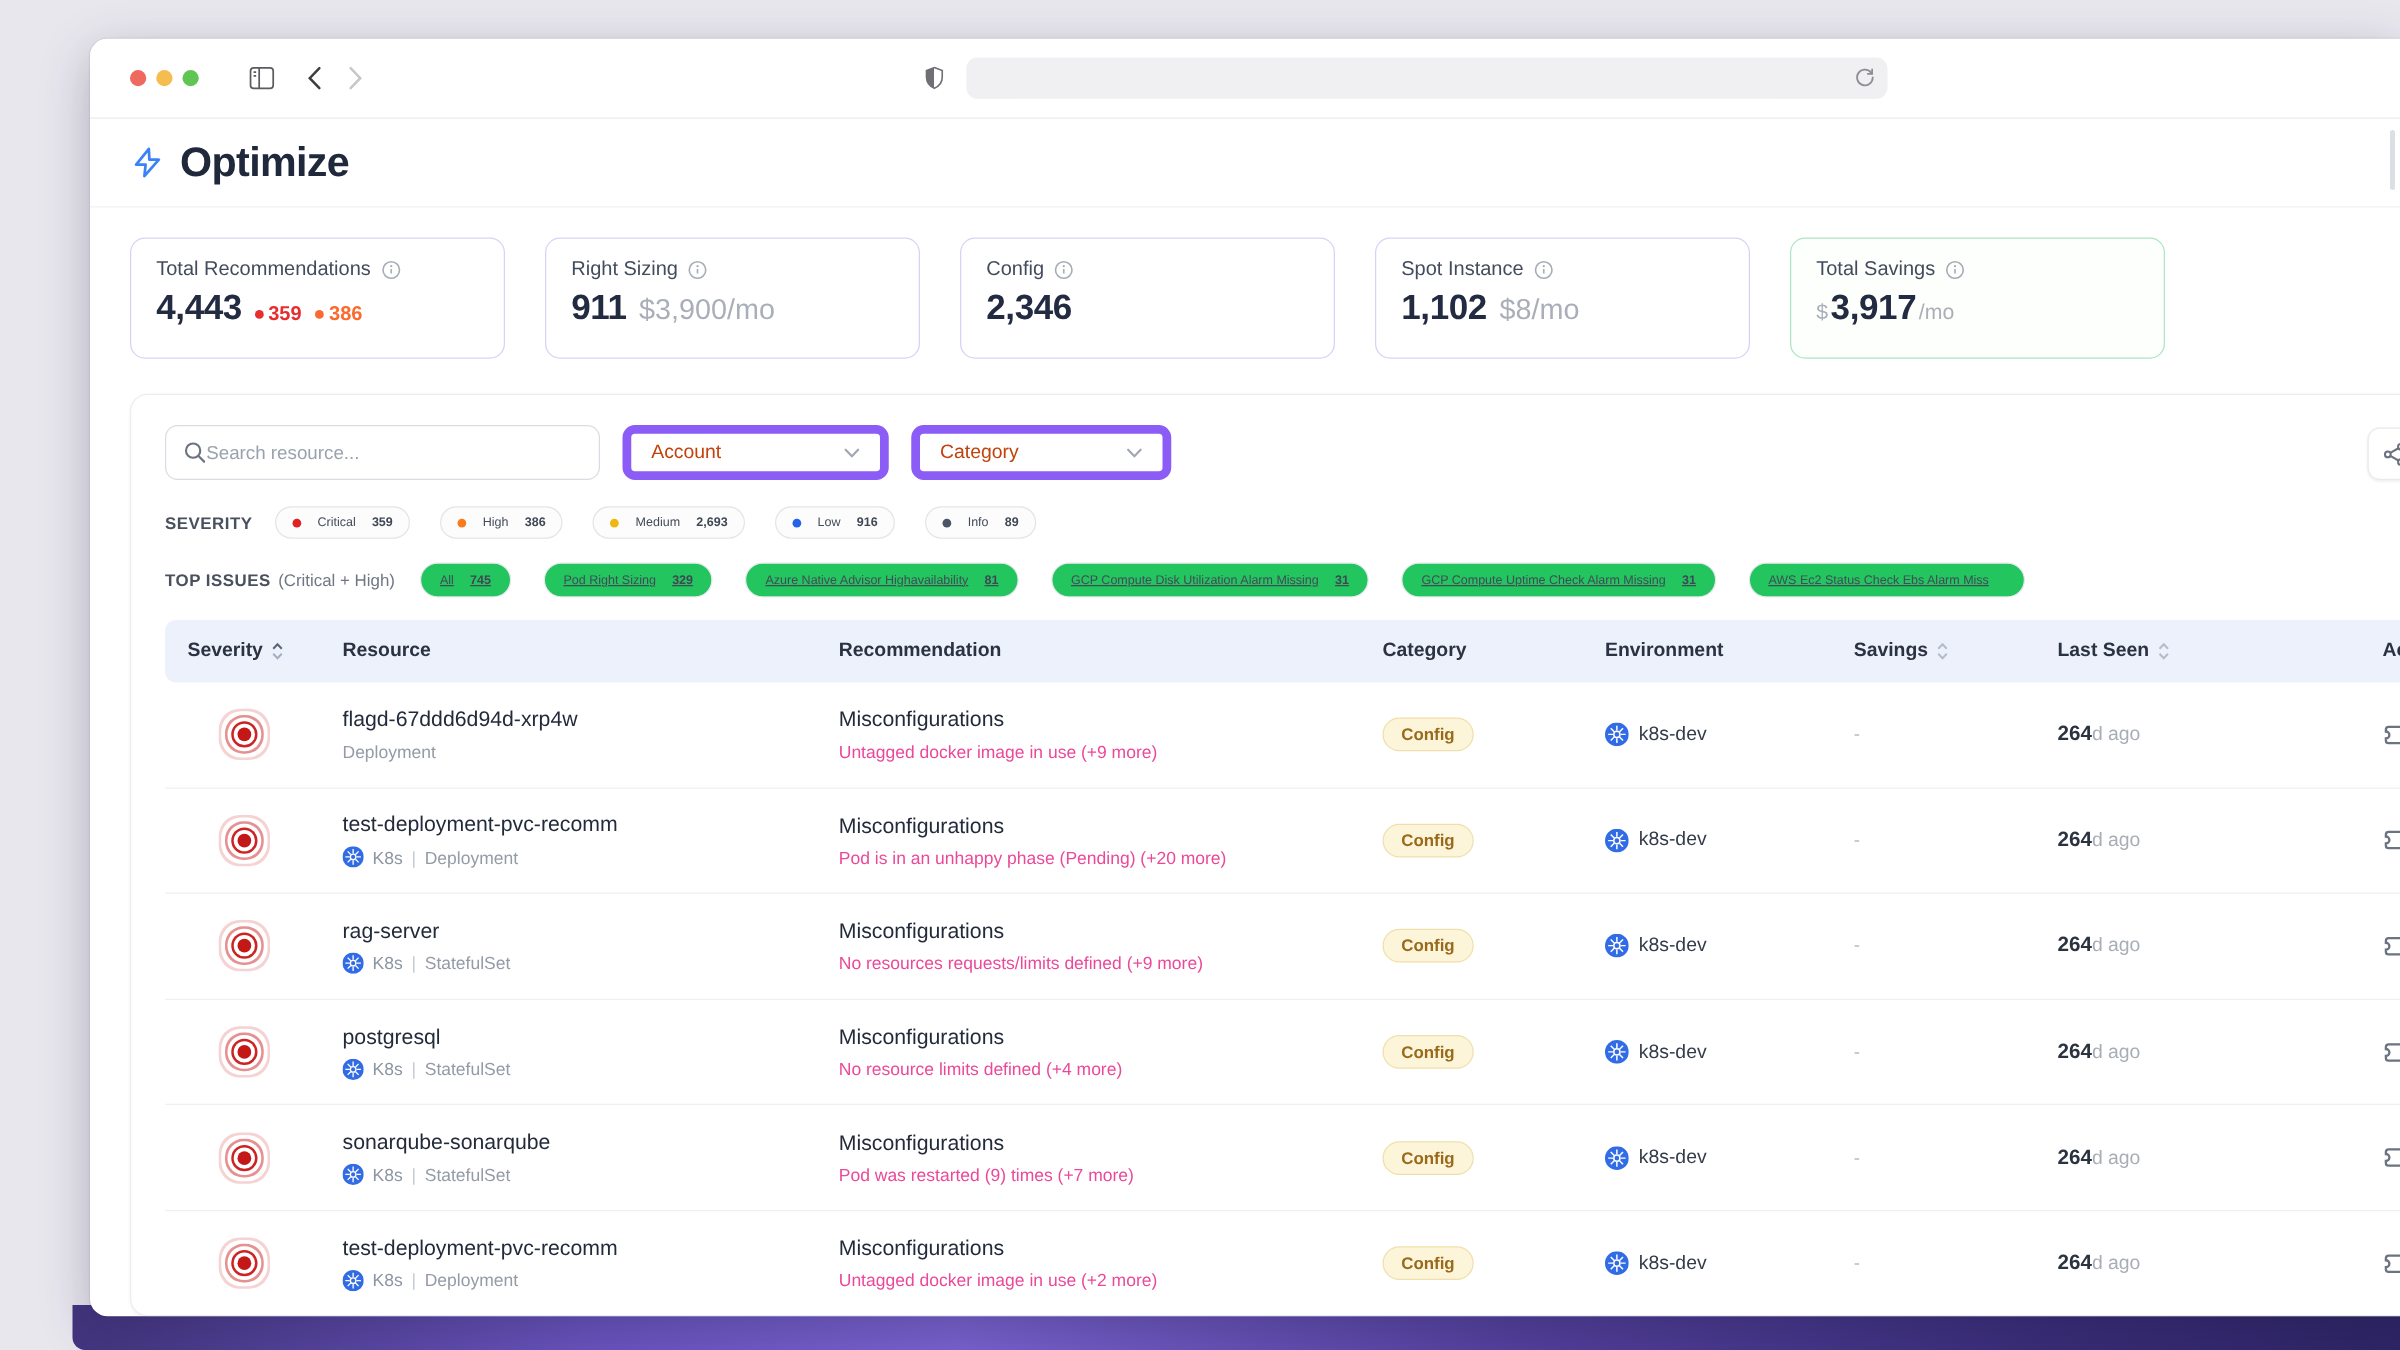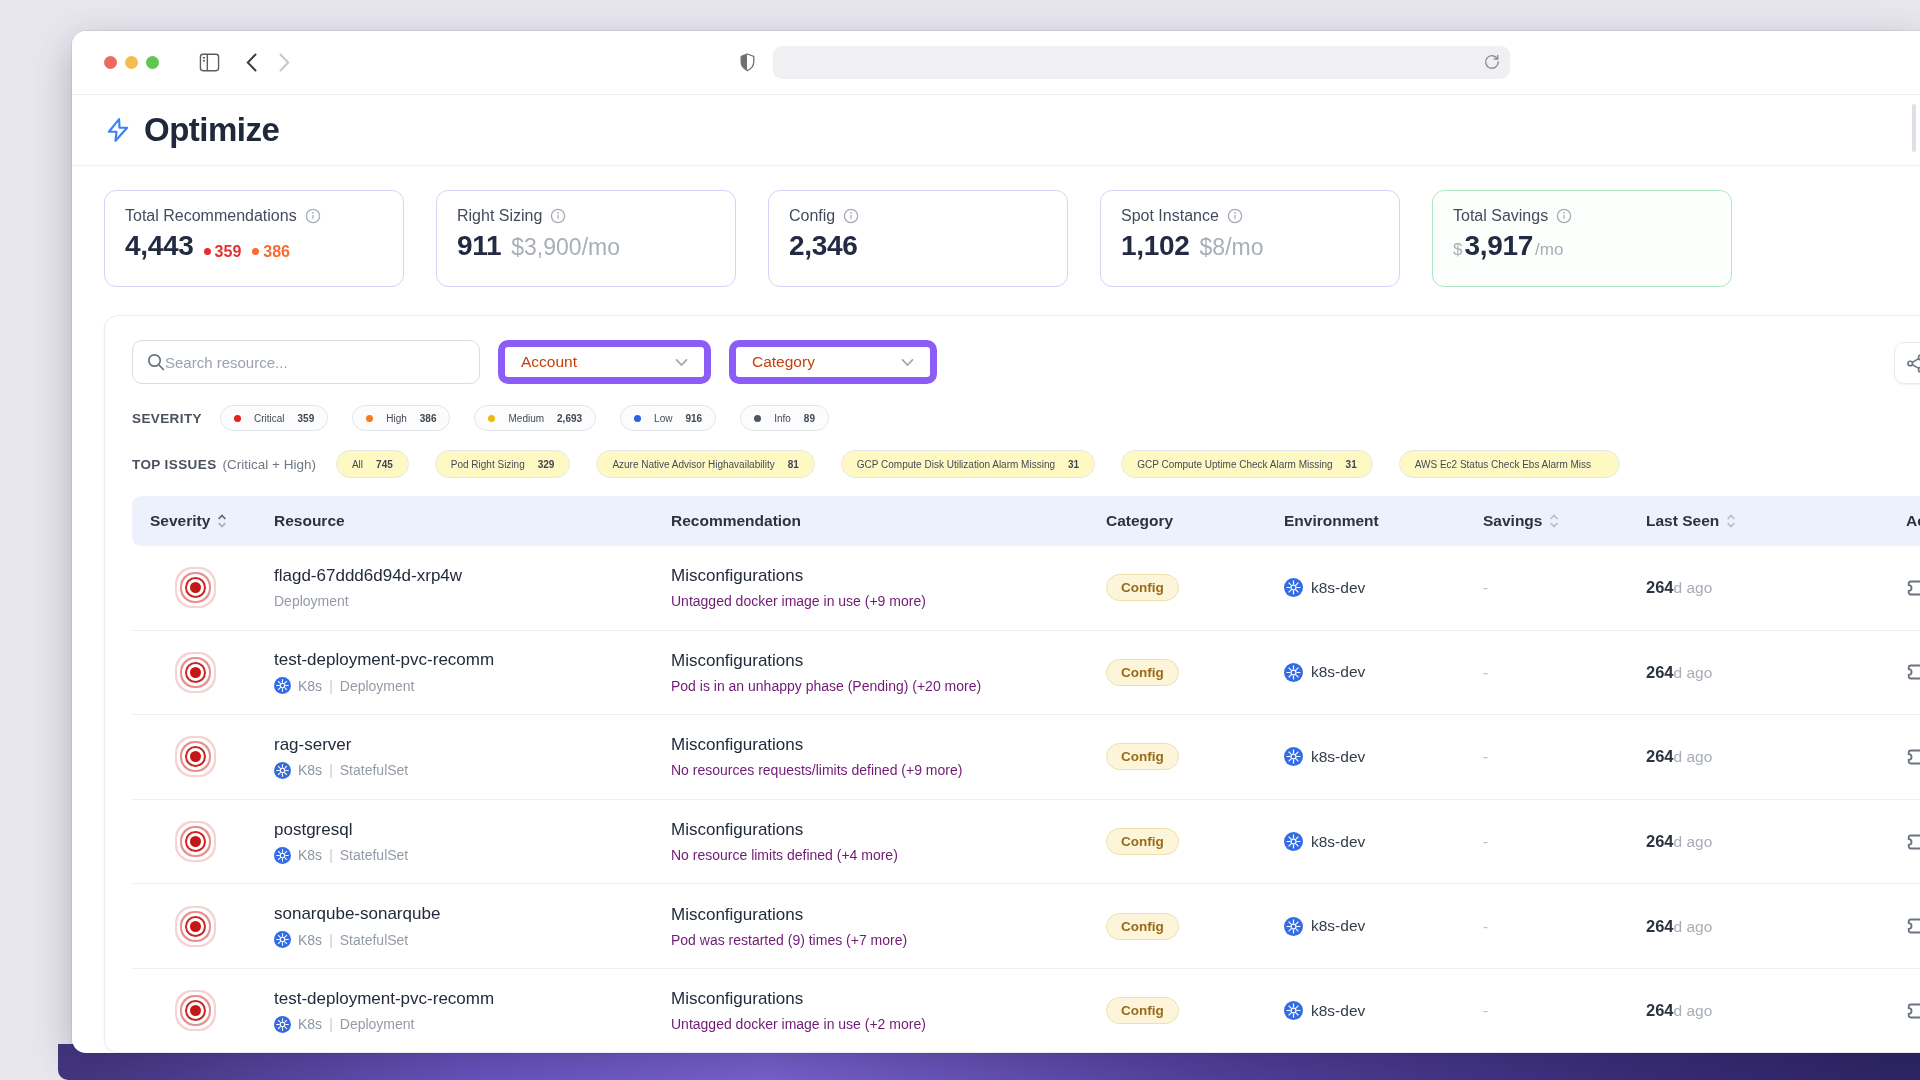--- a/index.html
+++ b/index.html
@@ -60,38 +60,38 @@
 
   .chip-row { display:flex; align-items:center; margin-top:21px; }
   .chip-row.issues { margin-top:19px; }
   .row-label { font-size:13.5px; font-weight:700; color:#49505e; letter-spacing:.4px; margin-right:18px; white-space:nowrap; }
   .row-sublabel { font-size:13.5px; color:#707784; margin:0 20px 0 -12px; white-space:nowrap; }
   .chips { display:flex; gap:24px; align-items:center; }
   .chips.wide { gap:26px; }
   .chip { height:26px; padding:0 13px; border:1px solid #e2e5ea; border-radius:999px; background:#fcfcfd;
     display:flex; align-items:center; gap:13px; font-size:10px; color:#434b58; white-space:nowrap; cursor:pointer; }
   .chip .dot { width:7px; height:7px; border-radius:50%; }
-  .chip.issue { height:28px; padding:0 15px; background:#fef9c3; border-color:#e4e7ec; }
+  .chip.issue { height:28px; padding:0 15px; background:#22c55e; border-color:#e4e7ec;text-decoration:underline; }
   .chip .cnt { font-weight:600; color:#3f4754; }
 
   
   .grid { display:grid; grid-template-columns:142px 397px 435px 178px 199px 163px 260px 80px; align-items:center; width:1854px; }
   .thead { margin-top:18px; height:50px; background:#edf1fb; border-radius:9px 0 0 9px; font-size:15.5px; font-weight:600; color:#2b3242; }
   .th { display:flex; align-items:center; gap:7px; white-space:nowrap; }
   .th.first { padding-left:18px; }
   .trow { height:84.6px; border-bottom:1px solid #eef0f4; }
   .c-sev { padding-left:42px; }
   .crit-icon { display:block; width:11px; height:11px; margin:16px; border-radius:50%; background:#c41717;
     box-shadow:0 0 0 3px #fff, 0 0 0 5px #cd2323, 0 0 0 8px #fff, 0 0 0 10px rgba(205,35,35,.5),
                0 0 0 13px #fff, 0 0 0 15px rgba(205,35,35,.2); }
   .res-name, .rec-title { font-size:17px; font-weight:500; color:#232b3b; }
   .res-sub { margin-top:7px; display:flex; align-items:center; gap:7px; font-size:14px; color:#949ba7; }
   .k8s-wrap { display:flex; align-items:center; gap:7px; color:#8c95a2; }
   .sep { color:#c5cad2; }
-  .rec-sub { margin-top:7px; font-size:14px; color:#701a75; }
+  .rec-sub { margin-top:7px; font-size:14px; color:#ec4899; }
   .cat-chip { display:inline-flex; align-items:center; height:27px; padding:0 14px; background:#fdf5da;
     border:1px solid #efe0ab; border-radius:999px; color:#9a6a1b; font-size:13.5px; font-weight:600; }
   .env { display:flex; align-items:center; gap:8px; font-size:15.5px; color:#343c4b; }
   .sav { font-size:15px; color:#b7bbc3; }
   .lastseen { font-size:16.5px; }
   .ls-num { color:#2b3240; font-weight:600; }
   .ls-unit { color:#a8adb6; font-weight:400; font-size:15.5px; }
 
   .scroll-thumb { position:absolute; right:4px; top:73px; width:4px; height:48px; background:#dcdfe5; border-radius:2px; }
 

